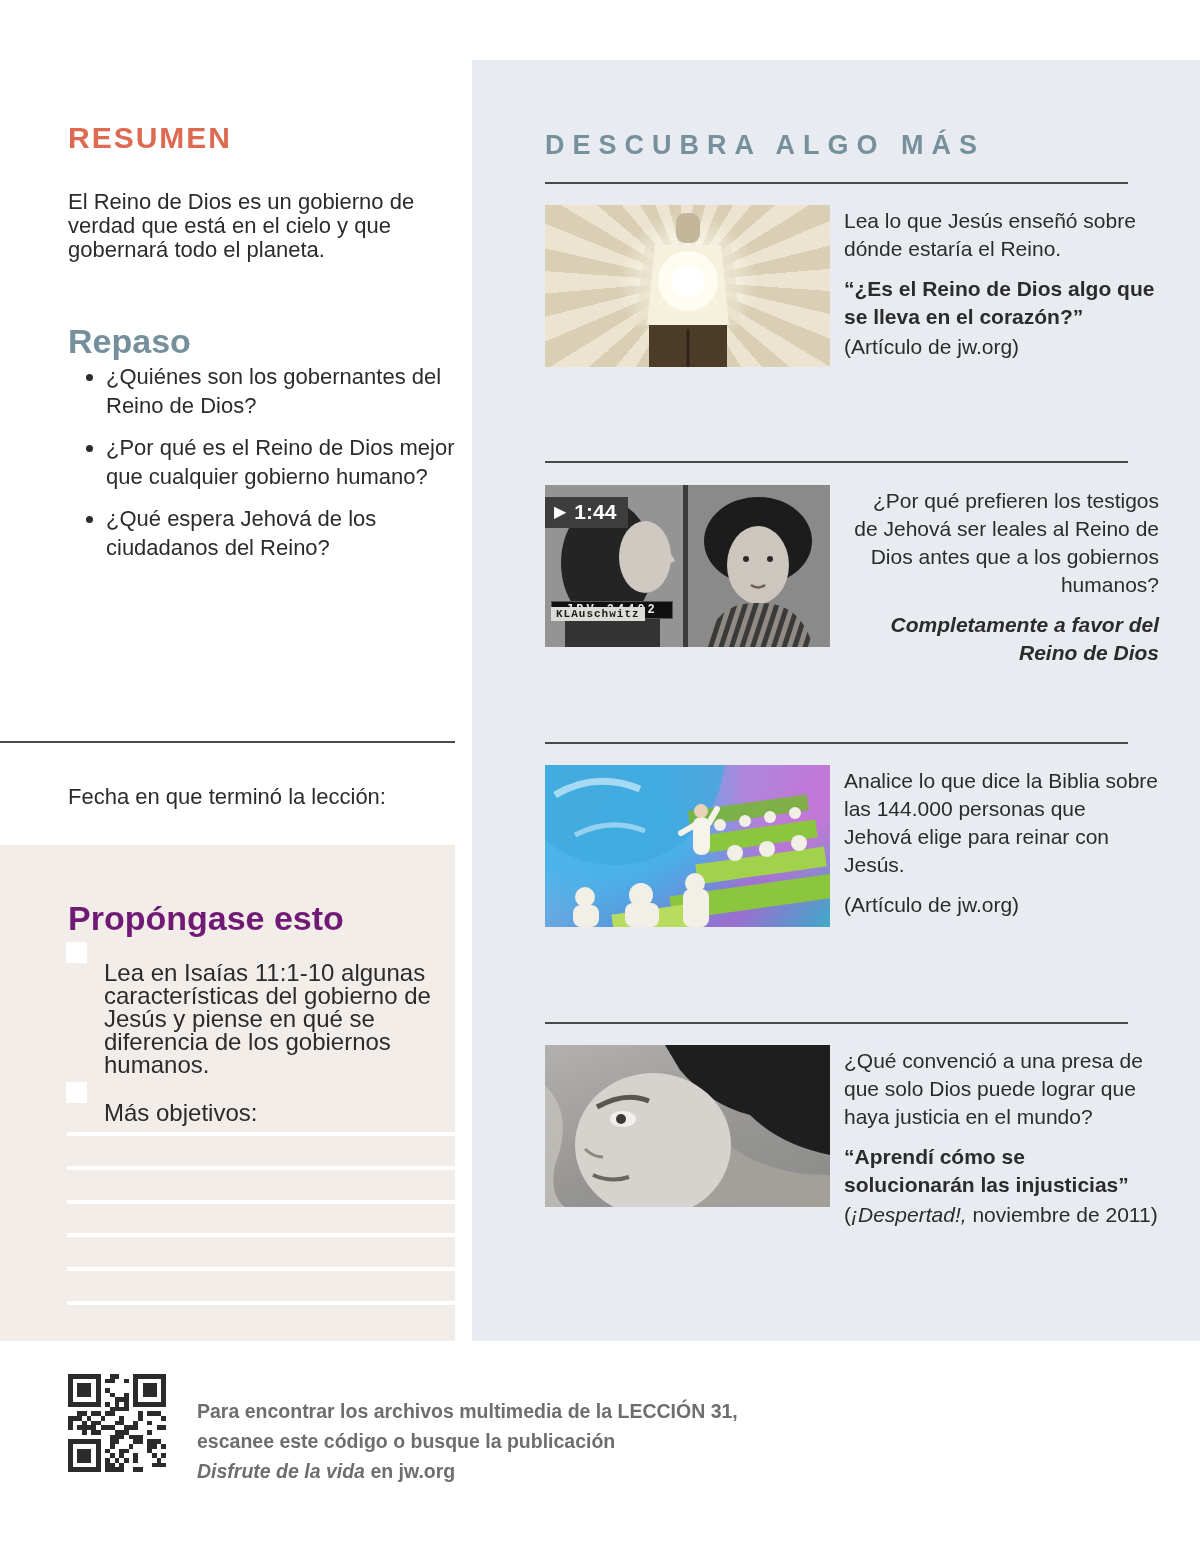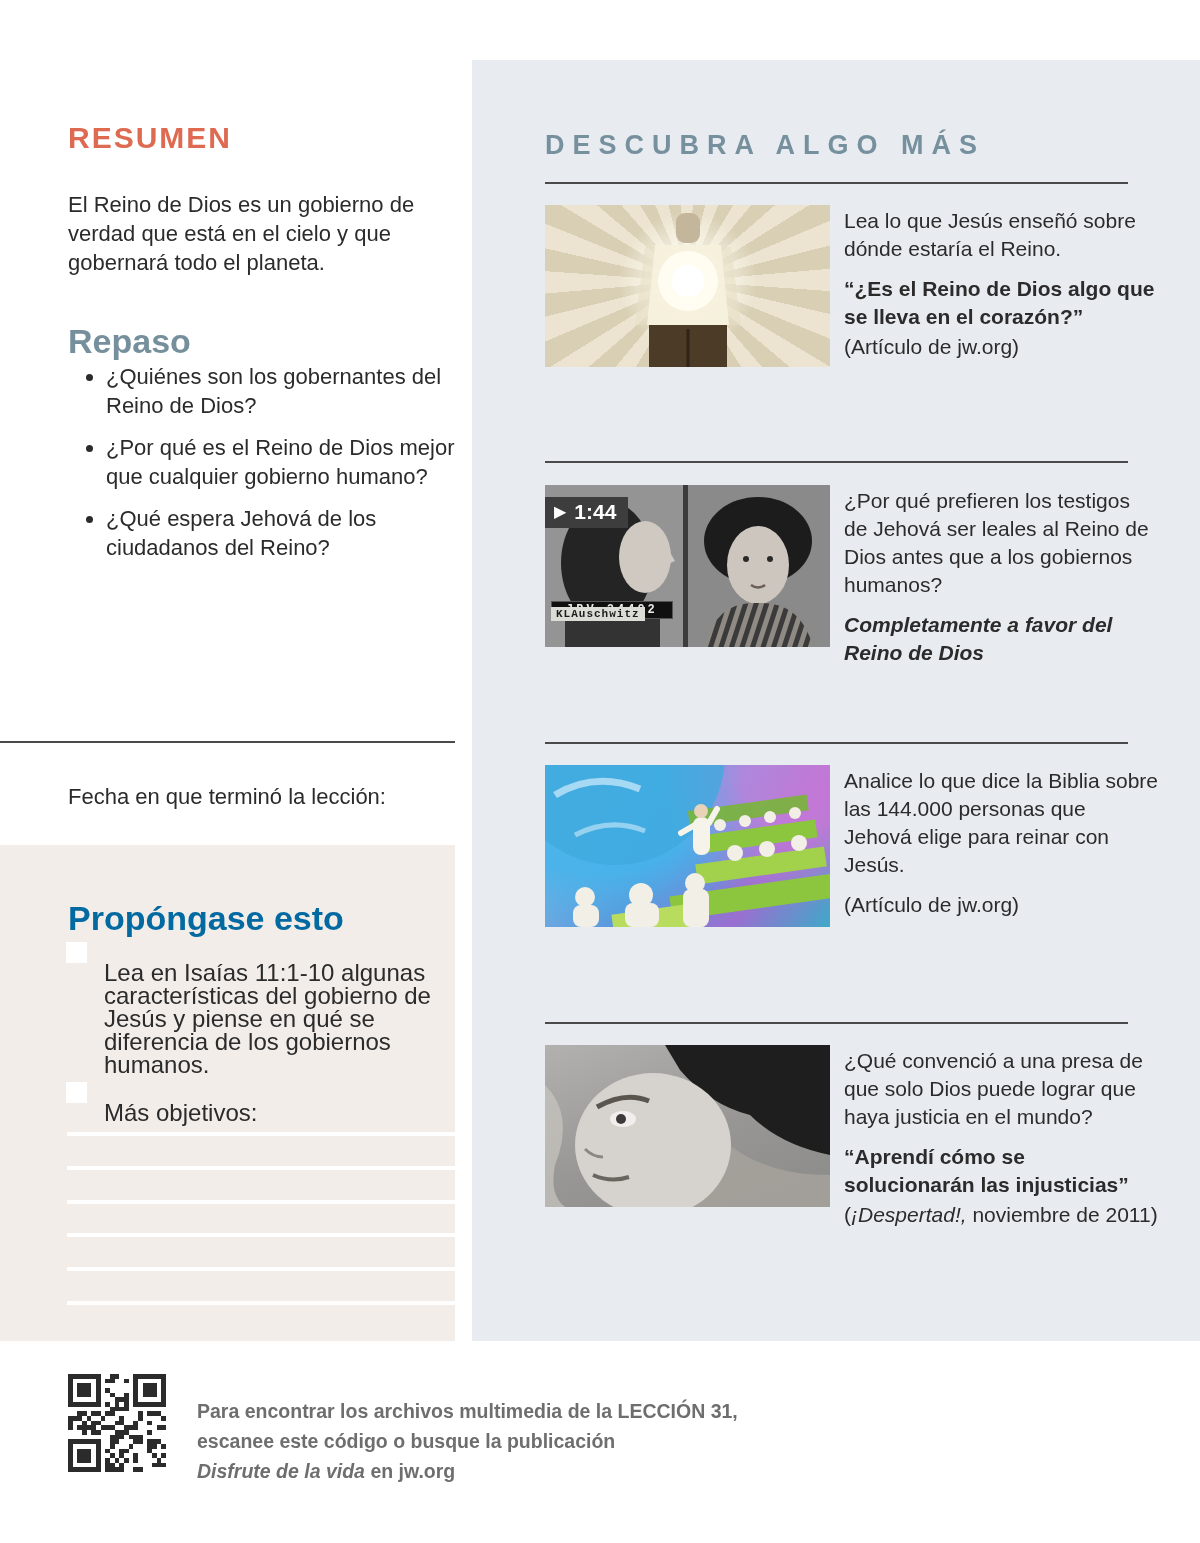--- a/index.html
+++ b/index.html
@@ -3,29 +3,29 @@
 <meta charset="utf-8">
 <style>
   html,body{margin:0;padding:0;background:#fff;}
   .page{
     position:relative;width:1200px;height:1543px;background:#fff;overflow:hidden;
     font-family:"Liberation Sans","DejaVu Sans",sans-serif;color:#2b2b2b;
   }
   
   .resumen-title{position:absolute;left:68px;top:101px;font-size:30px;font-weight:bold;
     letter-spacing:2px;color:#dd6a51;}
-  .resumen-text{position:absolute;left:68px;top:168px;width:350px;font-size:22px;line-height:29px;}
+  .resumen-text{position:absolute;left:68px;top:168px;width:350px;font-size:22px;line-height:24px;}
   .repaso-title{position:absolute;left:68px;top:294px;font-size:34px;font-weight:bold;color:#75909c;}
   .repaso-list{position:absolute;left:80px;top:362px;width:350px;margin:0;padding:0 0 0 26px;
     font-size:22px;line-height:29px;}
   .repaso-list li{margin-bottom:13px;}
   .rule-left{position:absolute;left:0;top:741px;width:455px;height:2px;background:#4a4a4a;}
   .fecha-label{position:absolute;left:68px;top:762px;font-size:22px;}
   .goals-box{position:absolute;left:0;top:845px;width:455px;height:496px;background:#f2ede9;}
-  .goals-title{position:absolute;left:68px;top:26px;font-size:34px;font-weight:bold;color:#0369a1;}
+  .goals-title{position:absolute;left:68px;top:26px;font-size:34px;font-weight:bold;color:#701a75;}
   .goal-check{position:absolute;width:21px;height:21px;background:#fff;}
   .gc1{left:66px;top:97px;} .gc2{left:66px;top:237px;}
   .goal-text{position:absolute;left:104px;width:332px;font-size:24px;line-height:23px;}
   .gt1{top:92px;} .gt2{top:232px;}
   .write-line{position:absolute;left:67px;width:388px;height:4px;background:#fff;}
   .wl1{top:287px;} .wl2{top:321px;} .wl3{top:355px;} .wl4{top:388px;} .wl5{top:422px;} .wl6{top:456px;}
   
   .qr{position:absolute;left:68px;top:1374px;width:98px;height:98px;}
   .qr svg{width:98px;height:98px;display:block;}
   .footer-text{position:absolute;left:197px;top:1396px;font-size:19.5px;line-height:30px;
@@ -34,21 +34,21 @@
   
   .panel-right{position:absolute;left:472px;top:60px;width:728px;height:1281px;background:#e8ecf0;}
   .panel-title{position:absolute;left:73px;top:48px;font-size:27px;font-weight:bold;
     letter-spacing:8px;color:#76909e;}
   .sep{position:absolute;left:73px;width:583px;height:2px;background:#4a4a4a;}
   .sep1{top:122px;} .sep2{top:401px;} .sep3{top:682px;} .sep4{top:962px;}
   .thumb{position:absolute;left:73px;width:285px;height:162px;margin:0;overflow:hidden;background:#999;}
   .th1{top:145px;} .th2{top:425px;} .th3{top:705px;} .th4{top:985px;}
   .thumb svg{display:block;width:285px;height:162px;}
   .itext{position:absolute;left:372px;width:315px;font-size:21px;line-height:28px;}
-  .it1{top:147px;} .it2{top:427px;} .it3{top:707px;} .it4{top:987px;}
+  .it1{top:147px;} .it2{top:427px;text-align:right;} .it3{top:707px;} .it4{top:987px;}
   .itext p{margin:0 0 11px 0;}
   .itext .lead{margin-bottom:12px;}
   .itext .btitle{font-weight:bold;margin-bottom:2px;}
   .itext .btitle.ital{font-style:italic;}
   .itext .src{margin:0;}
   
   .burst-bg{position:absolute;inset:0;background:
      radial-gradient(circle at 50% 47%, rgba(255,255,245,.98) 0 9%, rgba(255,255,240,0) 42%),
      repeating-conic-gradient(from 4deg at 50% 47%, #d9cfb4 0 9deg, #ece4d0 9deg 18deg);
      background-color:#e5dcc6;}

